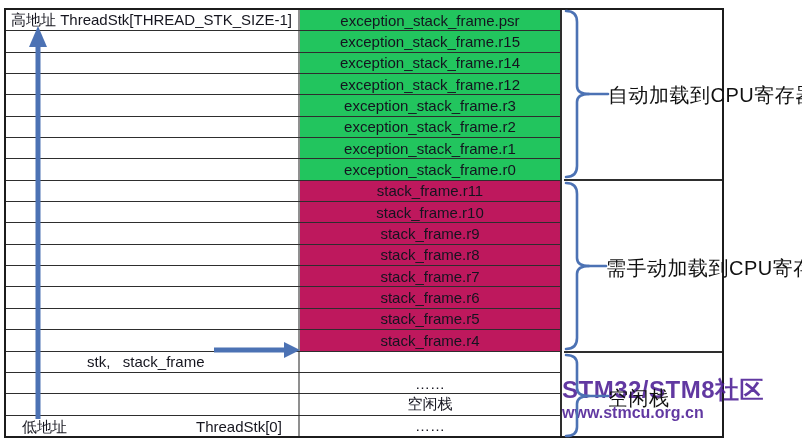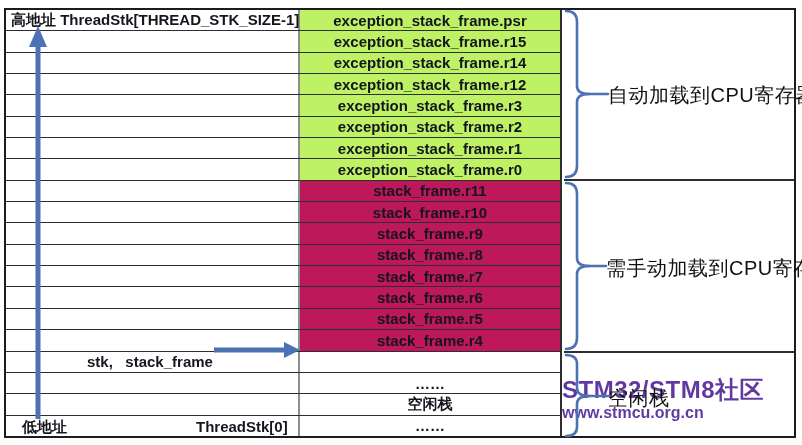--- a/index.html
+++ b/index.html
@@ -2,38 +2,38 @@
 <html><head>
 <meta charset="utf-8">
 <style>
   html,body{margin:0;padding:0;background:#ffffff;}
   #stage{
     position:relative;width:802px;height:445px;background:#ffffff;overflow:hidden;
     font-family:"Liberation Sans","DejaVu Sans",sans-serif;color:#16161f;
   }
   
   #tbl{
-    position:absolute;left:4px;top:8px;width:792px;height:430px;
-    border:2px solid #1c1c1c;box-sizing:border-box;font-weight:bold;
+    position:absolute;left:4px;top:8px;width:720px;height:430px;
+    border:2px solid #1c1c1c;box-sizing:border-box;
   }
   .rows{
     position:absolute;left:0;top:0;height:426px;width:556px;
     border-right:2px solid #2e2e2e;display:flex;flex-direction:column;box-sizing:border-box;
   }
   .row{flex:1;display:flex;border-bottom:1px solid #2e2e2e;min-height:0;}
   .row:last-child{border-bottom:none;}
   .cl{
     width:294px;border-right:2px solid #8f8f8f;box-sizing:border-box;
     display:flex;align-items:center;font-size:15px;position:relative;
   }
   .cr{
     flex:1;display:flex;align-items:center;justify-content:center;
     font-size:15px;text-align:center;color:#14141f;
   }
-  .exc{background:#bef264;}
+  .exc{background:#22c55e;}
   .sf{background:#be185d;}
   .pre{white-space:pre;}
   .pad1{padding-left:5px;}
   .stk{padding-left:81px;}
   .lowlab{position:absolute;left:16px;top:2px;}
   .idx0{position:absolute;left:190px;top:2px;}
   
   .col3{
     position:absolute;left:558px;top:0;right:0;height:426px;
     display:flex;flex-direction:column;box-sizing:border-box;

